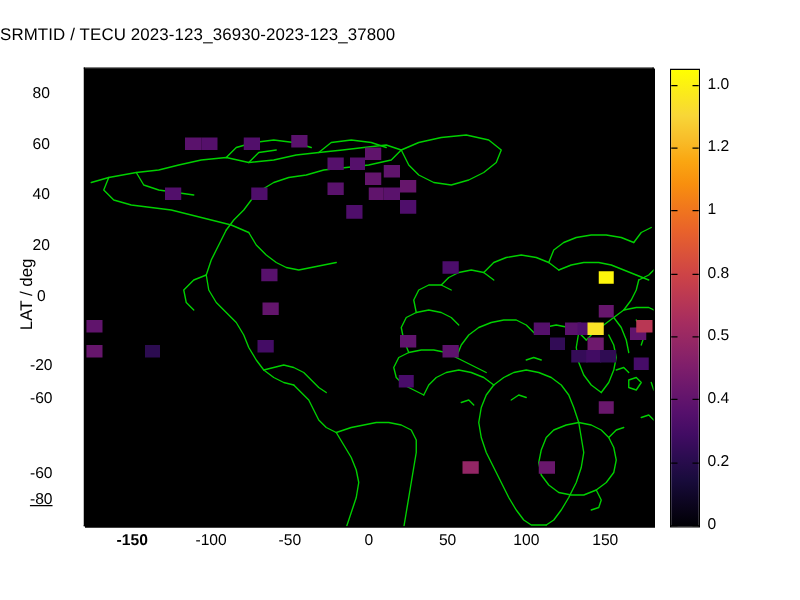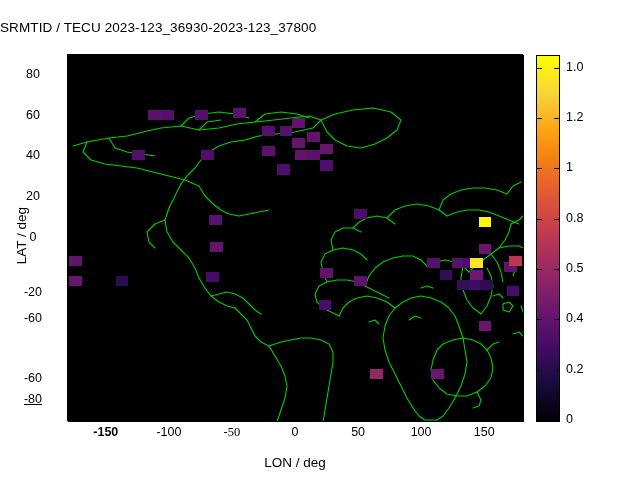--- a/index.html
+++ b/index.html
@@ -282,21 +282,21 @@
   <div class="axis-line" id="axis-right"></div>
   <div class="axis-line" id="axis-top"></div>
   <div class="axis-line" id="axis-bottom"></div>
 
   <div id="xticks-container">
       <div class="tick tick-x" style="left: 105.8px;"></div>
       <div class="ticklabel ticklabel-x" style="left: 75.8px; font-weight: bold;">-150</div>
       <div class="tick tick-x" style="left: 168.9px;"></div>
       <div class="ticklabel ticklabel-x" style="left: 138.9px;">-100</div>
       <div class="tick tick-x" style="left: 231.9px;"></div>
-      <div class="ticklabel ticklabel-x" style="left: 201.9px; font-family: Liberation Serif, serif;">-50</div>
+      <div class="ticklabel ticklabel-x" style="left: 201.9px;">-50</div>
       <div class="tick tick-x" style="left: 295px;"></div>
       <div class="ticklabel ticklabel-x" style="left: 265px;">0</div>
       <div class="tick tick-x" style="left: 358.1px;"></div>
       <div class="ticklabel ticklabel-x" style="left: 328.1px;">50</div>
       <div class="tick tick-x" style="left: 421.1px;"></div>
       <div class="ticklabel ticklabel-x" style="left: 391.1px;">100</div>
       <div class="tick tick-x" style="left: 484.2px;"></div>
       <div class="ticklabel ticklabel-x" style="left: 454.2px;">150</div>
     </div>
   <div id="yticks-container">
@@ -313,21 +313,20 @@
       <div class="tick tick-y" style="top: 278.1px;"></div>
       <div class="ticklabel ticklabel-y" style="top: 285px;">-20</div>
       <div class="tick tick-y" style="top: 318.6px;"></div>
       <div class="ticklabel ticklabel-y" style="top: 310.6px;">-60</div>
       <div class="tick tick-y" style="top: 359.2px;"></div>
       <div class="ticklabel ticklabel-y" style="top: 371px;">-60</div>
       <div class="tick tick-y" style="top: 399.7px;"></div>
       <div class="ticklabel ticklabel-y" style="top: 391.7px; text-decoration: underline;">-80</div>
     </div>
 
-  <div id="xlabel">LON / deg</div>
   <div id="ylabel">LAT / deg</div>
 
   <div id="colorbar-box">
     <div id="colorbar-gradient" style="background: linear-gradient(rgb(255, 255, 0) 0%, rgb(251, 234, 27) 5%, rgb(248, 214, 55) 10%, rgb(248, 190, 42) 15%, rgb(250, 166, 17) 20%, rgb(248, 143, 14) 25%, rgb(241, 120, 28) 30%, rgb(233, 99, 42) 35%, rgb(219, 83, 57) 40%, rgb(205, 67, 71) 45%, rgb(186, 56, 83) 50%, rgb(167, 45, 95) 55%, rgb(147, 38, 101) 60%, rgb(127, 30, 107) 65%, rgb(106, 23, 108) 70%, rgb(86, 16, 108) 75%, rgb(65, 12, 99) 80%, rgb(43, 12, 80) 85%, rgb(24, 11, 59) 90%, rgb(12, 5, 31) 95%, rgb(0, 0, 4) 100%);"></div>
   </div>
   <div id="cbticks-container">
       <div class="cb-tick" style="top: 420px;"></div>
       <div class="cb-tick-right" style="top: 420px;"></div>
       <div class="cb-label" style="top: 412px;">0</div>
       <div class="cb-tick" style="top: 369.7px;"></div>

